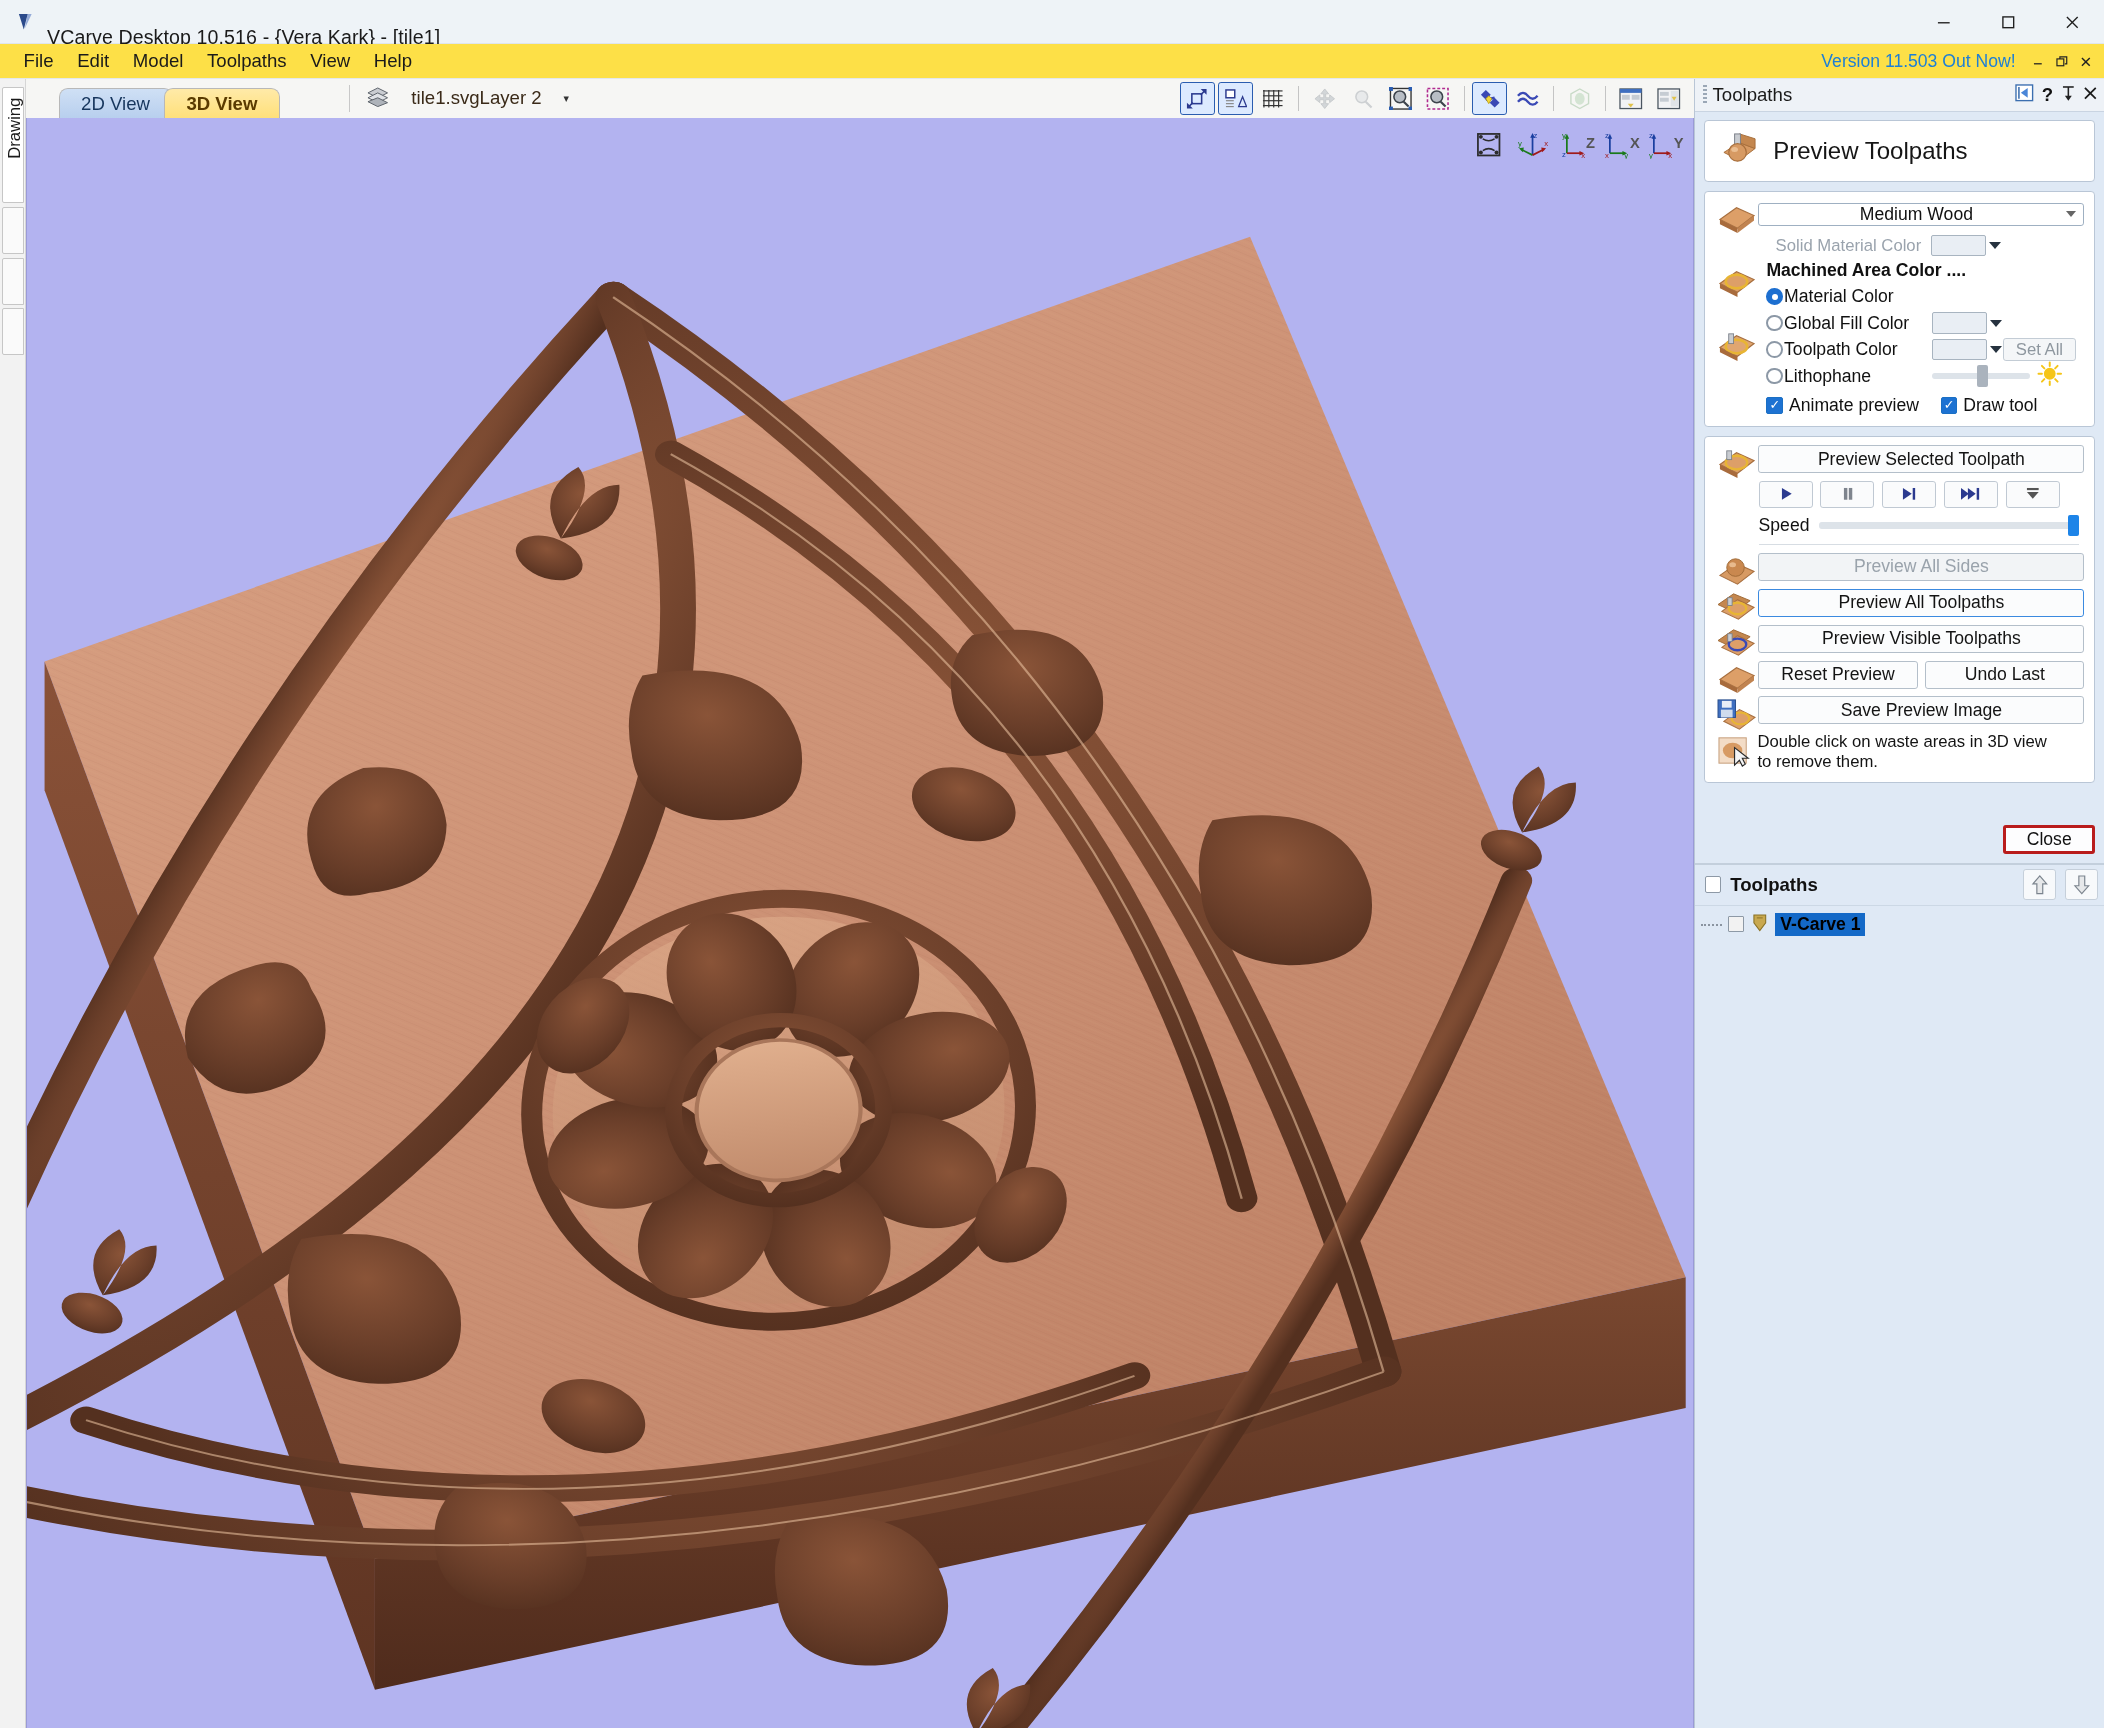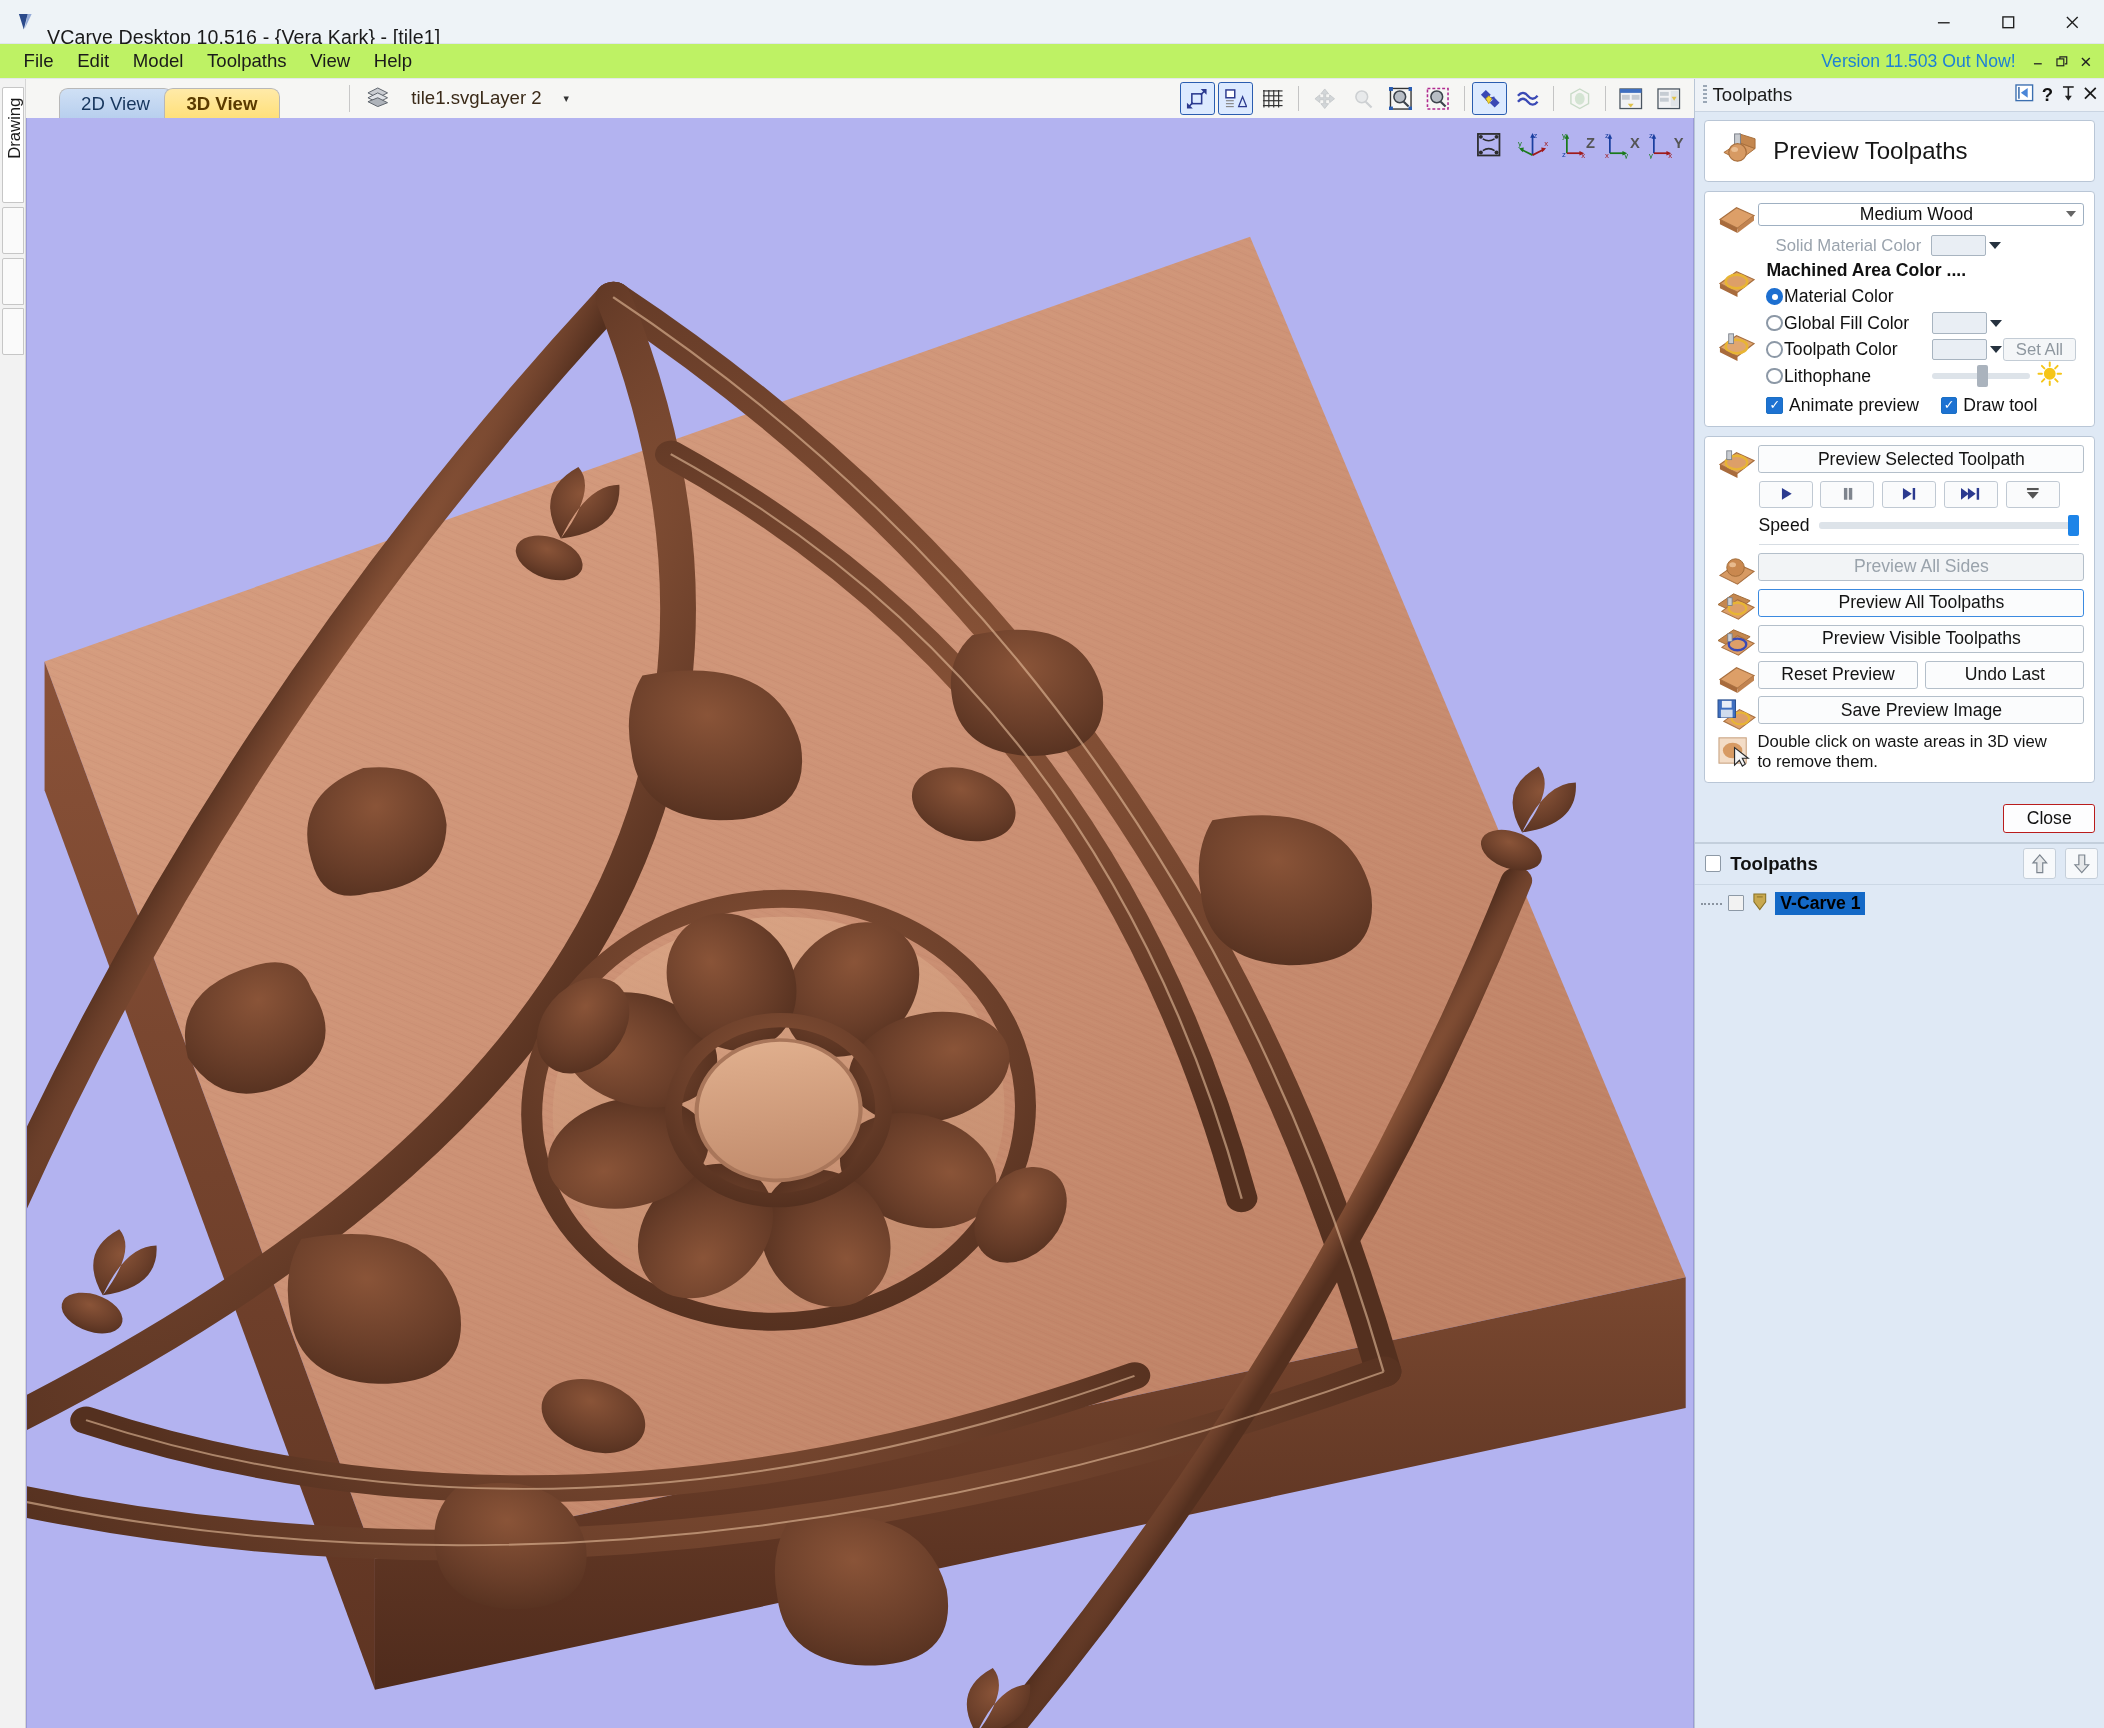--- a/index.html
+++ b/index.html
@@ -10,21 +10,21 @@
   #titlebar { height:44px; background:#eef3f7; display:flex; align-items:center;
     border-bottom:1px solid #dfe6ec; position:relative; }
   #app-logo { width:25.5px; height:25.5px; margin:0 7.8px 0 13.7px; position:relative; }
   #app-logo svg { display:block; }
   #title-text { font-size:19.6px; color:#1a1a1a; letter-spacing:0.1px;margin-top:32px; }
   #wincontrols { position:absolute; right:0; top:0; height:44px; display:flex; }
   .wc { width:64px; height:44px; display:flex; align-items:center; justify-content:center;
     font-size:18.6px; color:#202020; }
 
   
-  #menubar { height:35px; background:#bef264; display:flex; align-items:center;
+  #menubar { height:35px; background:#fde047; display:flex; align-items:center;
     padding-left:11.8px; position:relative; border-bottom:1px solid #e3e8ec; }
   .menu-item { padding:3.9px 11.8px; font-size:18.6px; color:#1a1a1a; cursor:default; }
   #version-area { position:absolute; right:7.8px; top:0; height:35px; display:flex;
     align-items:center; gap:2px; }
   #version-link { color:#1d7fd6; font-size:17.6px; margin-right:9.8px; cursor:pointer; }
   .mini-wc { width:21.6px; height:27.4px; display:flex; align-items:center;
     justify-content:center; font-size:14.7px; color:#222; }
 
   
   #main { display:flex; height:1650px; position:relative; }
@@ -150,23 +150,23 @@
   .speedlabel { font-size:17.6px; color:#111; }
   .speedtrack { flex:1; height:6.9px; background:#dde3e9; border-radius:2.9px; position:relative;}
   .speedtrack i { position:absolute; right:0; top:-6.9px; width:10.8px; height:20.6px;
     background:#1d84e8; border-radius:2px; display:block; }
   .hsep { height:1px; background:#d7dde3; margin:2.9px 5.9px 7.8px 44px; }
   .halfrow { display:flex; gap:7.8px; flex:1; }
   .hint { display:flex; gap:7.8px; align-items:flex-start; margin-top:3.9px; }
   .hinttext { font-size:16.7px; color:#141414; line-height:1.22; }
 
   #closerow { display:flex; justify-content:flex-end; padding:3.9px 8.8px 8.8px 8.8px; }
-  #close-btn { width:92px; height:29px; border:1px solid #b91c1c; border-radius:2.9px;
+  #close-btn { width:92px; height:29px; border:3px solid #b91c1c; border-radius:2.9px;
     background:#fdfdfe; display:flex; align-items:center; justify-content:center;
-    font-size:17.6px; color:#111; }
+    font-size:17.6px; color:#111;margin-top:21px; }
 
   #tp-divider { height:2px; background:#c3cfdc; }
   #tp-header { height:41px; display:flex; align-items:center; gap:8.8px;
     padding:0 5.9px 0 9.8px; background:#dfe9f5;
     border-bottom:1px solid #ccd8e5; }
   #tp-header .cbox-empty { width:16.7px;height:16.7px;border:1px solid #8d99a6;
     background:#fff;border-radius:2px; }
   #tp-title { font-size:18.6px; font-weight:bold; color:#111; flex:1; }
   .arrbtn { width:33px;height:31px;border:1px solid #c5cfda;border-radius:2.9px;
     background:#f7f9fb; display:flex;align-items:center;justify-content:center;}

